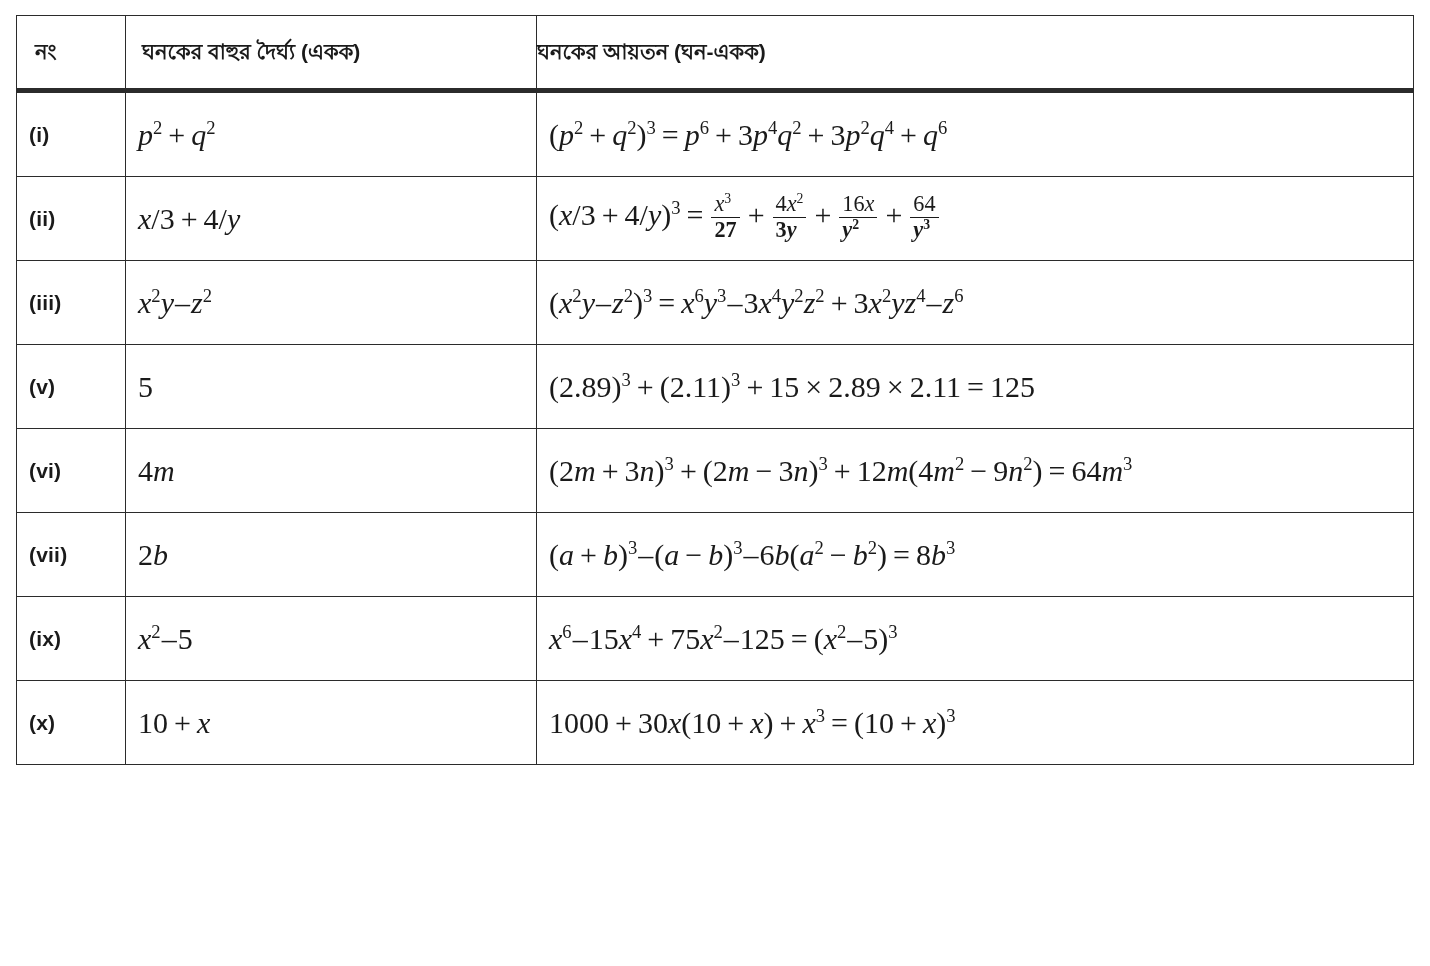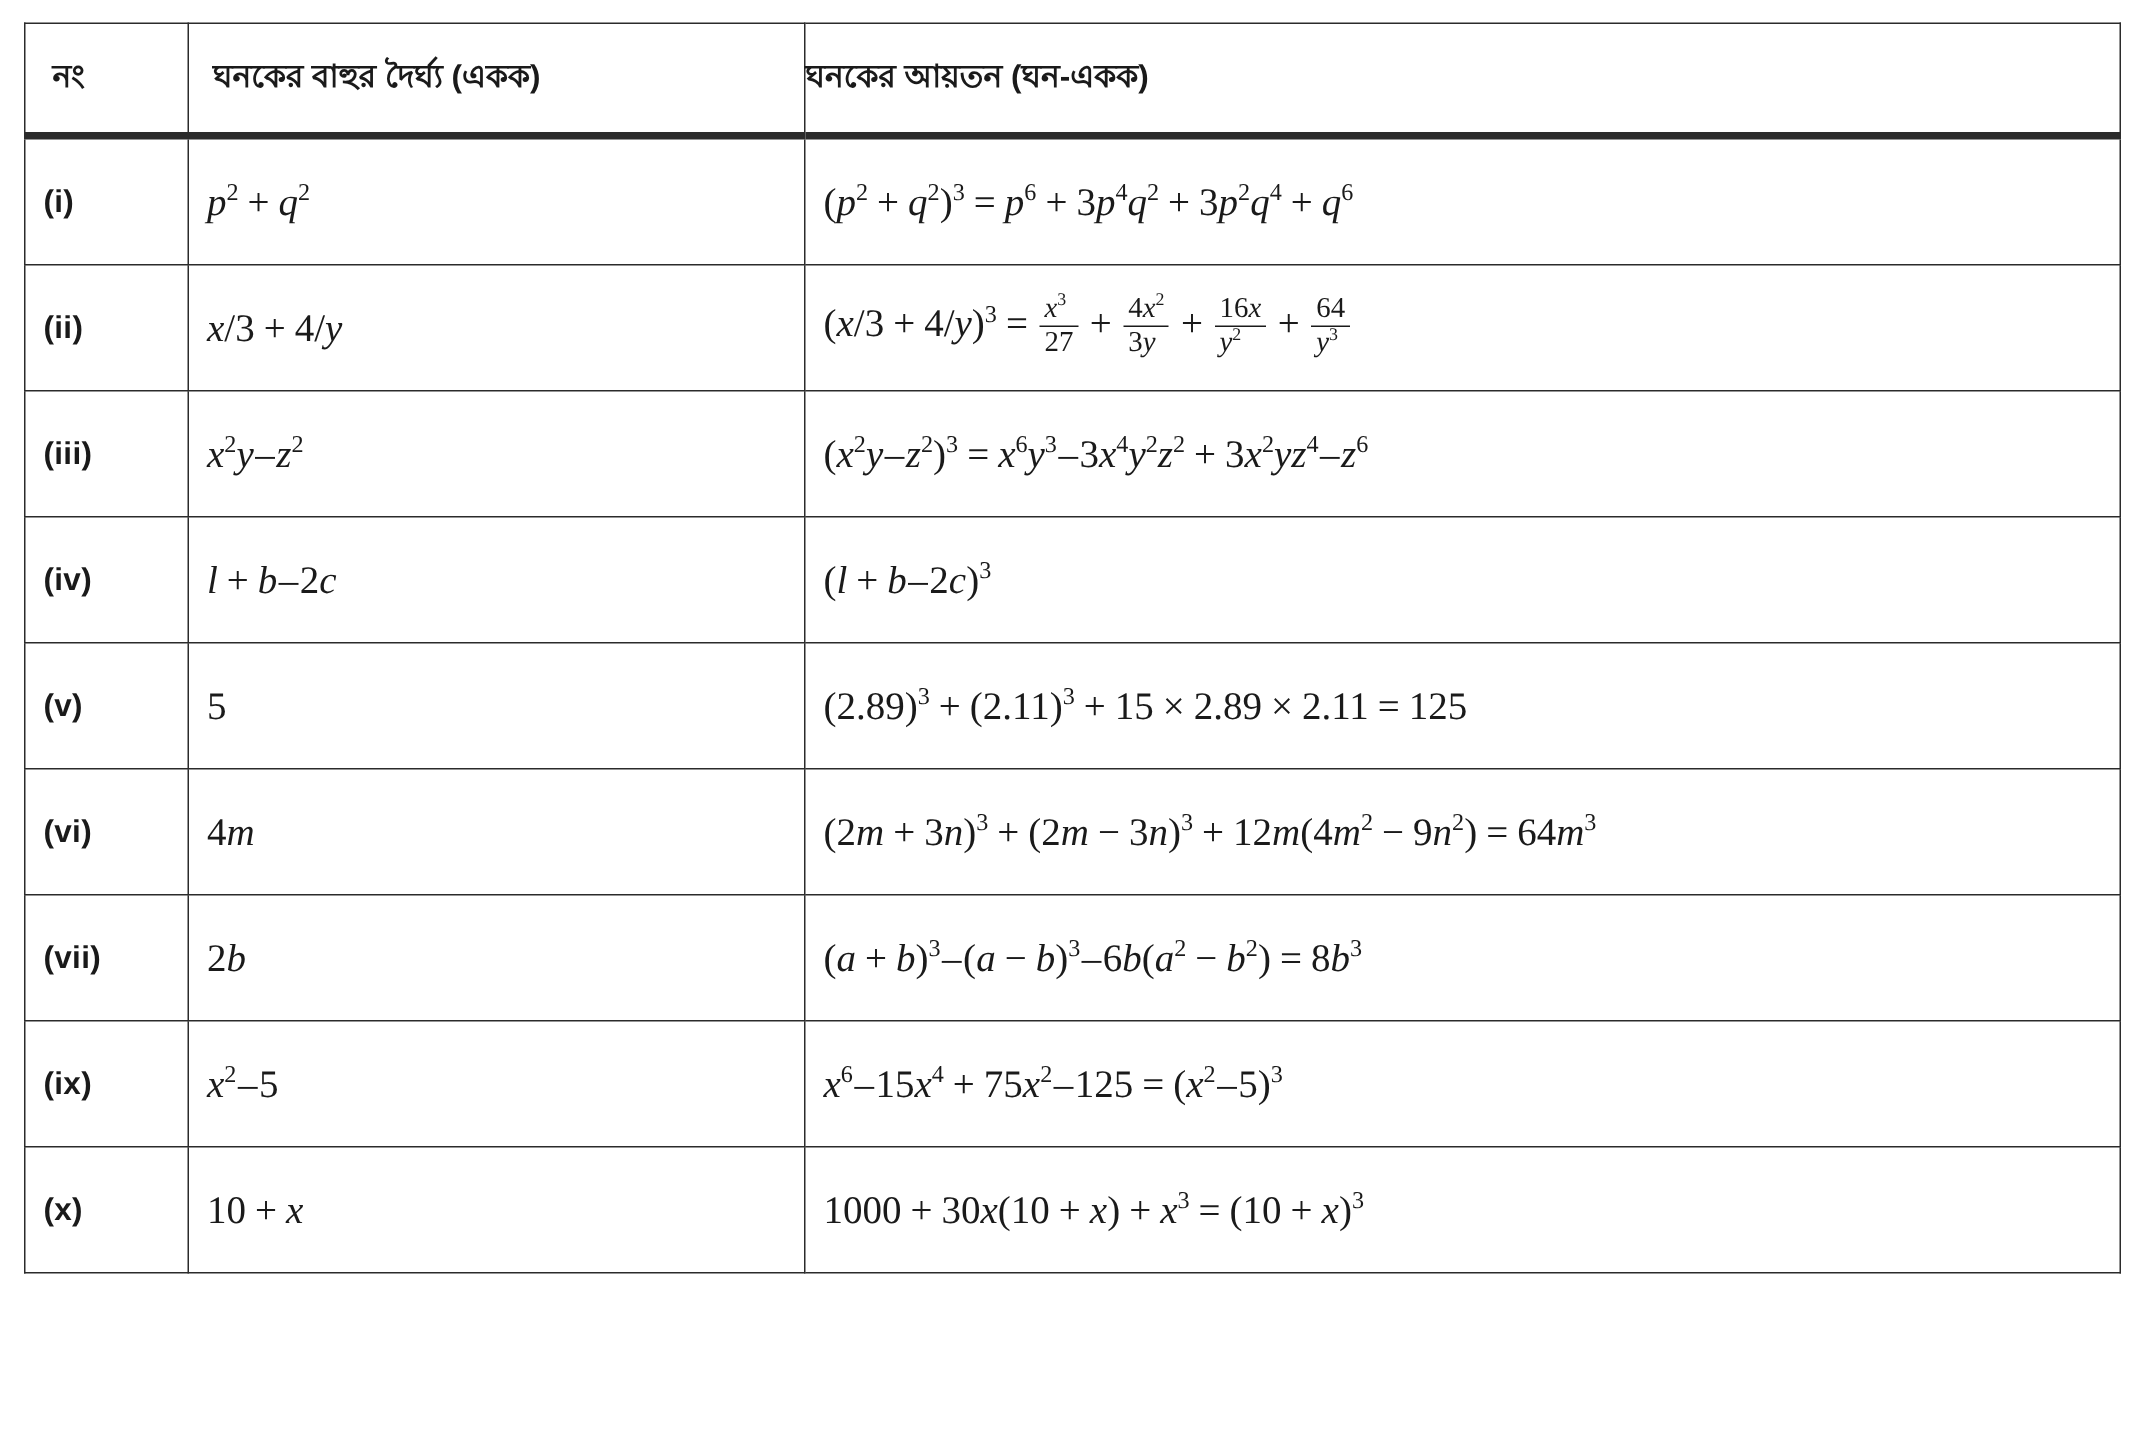--- a/index.html
+++ b/index.html
@@ -65,21 +65,21 @@
   }
   td.cell-no {
     font-family: "Liberation Sans", "DejaVu Sans", sans-serif;
     font-weight: bold;
     font-size: 21px;
     padding-left: 18px;
     letter-spacing: 0.2px;
   }
   td.cell-side, td.cell-vol {
     font-family: "Liberation Serif", "DejaVu Serif", serif;
-    font-size: 26px;
+    font-size: 30px;
     padding-left: 16px;
     white-space: nowrap;
   }
 
   
   .mi { font-style: italic; }
   sup.ex {
     font-size: 0.62em;
     vertical-align: super;
     line-height: 0;
@@ -100,20 +100,21 @@
     top: -0.06em;
   }
   .frac .num {
     display: block;
     padding: 0 3px 1px 3px;
     border-bottom: 1.4px solid #1a1a1a;
   }
   .frac .den {
     display: block;
     padding: 1px 3px 0 3px;
+    font-weight: bold;
   }
 </style>
 </head>
 <body>
 
 <div class="page">
 
   <table class="cube-table">
     <colgroup>
       <col class="c-no">
@@ -140,25 +141,20 @@
         <td class="cell-side"><span class="mi">x</span>/3<span class="opsp">+</span>4/<span class="mi">y</span></td>
         <td class="cell-vol">(<span class="mi">x</span>/3<span class="opsp">+</span>4/<span class="mi">y</span>)<sup class="ex">3</sup><span class="opsp">=</span><span class="frac"><span class="num"><span class="mi">x</span><sup class="ex">3</sup></span><span class="den">27</span></span><span class="opsp">+</span><span class="frac"><span class="num">4<span class="mi">x</span><sup class="ex">2</sup></span><span class="den">3<span class="mi">y</span></span></span><span class="opsp">+</span><span class="frac"><span class="num">16<span class="mi">x</span></span><span class="den"><span class="mi">y</span><sup class="ex">2</sup></span></span><span class="opsp">+</span><span class="frac"><span class="num">64</span><span class="den"><span class="mi">y</span><sup class="ex">3</sup></span></span></td>
       </tr>
 
       <tr class="data-row">
         <td class="cell-no">(iii)</td>
         <td class="cell-side"><span class="mi">x</span><sup class="ex">2</sup><span class="mi">y</span><span class="op">–</span><span class="mi">z</span><sup class="ex">2</sup></td>
         <td class="cell-vol">(<span class="mi">x</span><sup class="ex">2</sup><span class="mi">y</span><span class="op">–</span><span class="mi">z</span><sup class="ex">2</sup>)<sup class="ex">3</sup><span class="opsp">=</span><span class="mi">x</span><sup class="ex">6</sup><span class="mi">y</span><sup class="ex">3</sup><span class="op">–</span>3<span class="mi">x</span><sup class="ex">4</sup><span class="mi">y</span><sup class="ex">2</sup><span class="mi">z</span><sup class="ex">2</sup><span class="opsp">+</span>3<span class="mi">x</span><sup class="ex">2</sup><span class="mi">yz</span><sup class="ex">4</sup><span class="op">–</span><span class="mi">z</span><sup class="ex">6</sup></td>
       </tr>
 
-      <tr class="data-row">
-        <td class="cell-no">(iv)</td>
-        <td class="cell-side"><span class="mi">l</span><span class="opsp">+</span><span class="mi">b</span><span class="op">–</span>2<span class="mi">c</span></td>
-        <td class="cell-vol">(<span class="mi">l</span><span class="opsp">+</span><span class="mi">b</span><span class="op">–</span>2<span class="mi">c</span>)<sup class="ex">3</sup></td>
-      </tr>
 
       <tr class="data-row">
         <td class="cell-no">(v)</td>
         <td class="cell-side">5</td>
         <td class="cell-vol">(2.89)<sup class="ex">3</sup><span class="opsp">+</span>(2.11)<sup class="ex">3</sup><span class="opsp">+</span>15<span class="opsp">×</span>2.89<span class="opsp">×</span>2.11<span class="opsp">=</span>125</td>
       </tr>
 
       <tr class="data-row">
         <td class="cell-no">(vi)</td>
         <td class="cell-side">4<span class="mi">m</span></td>

